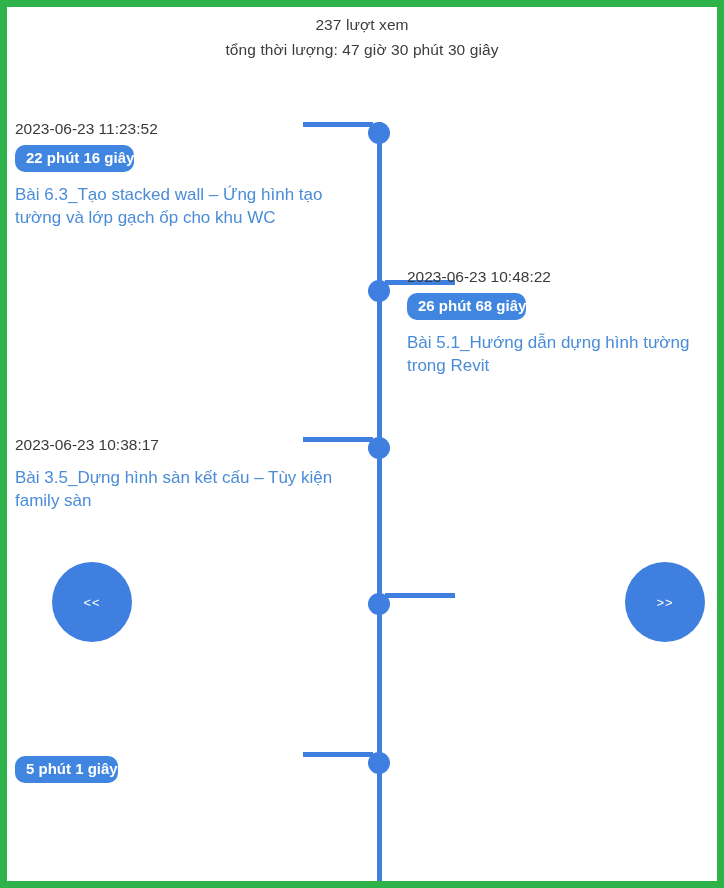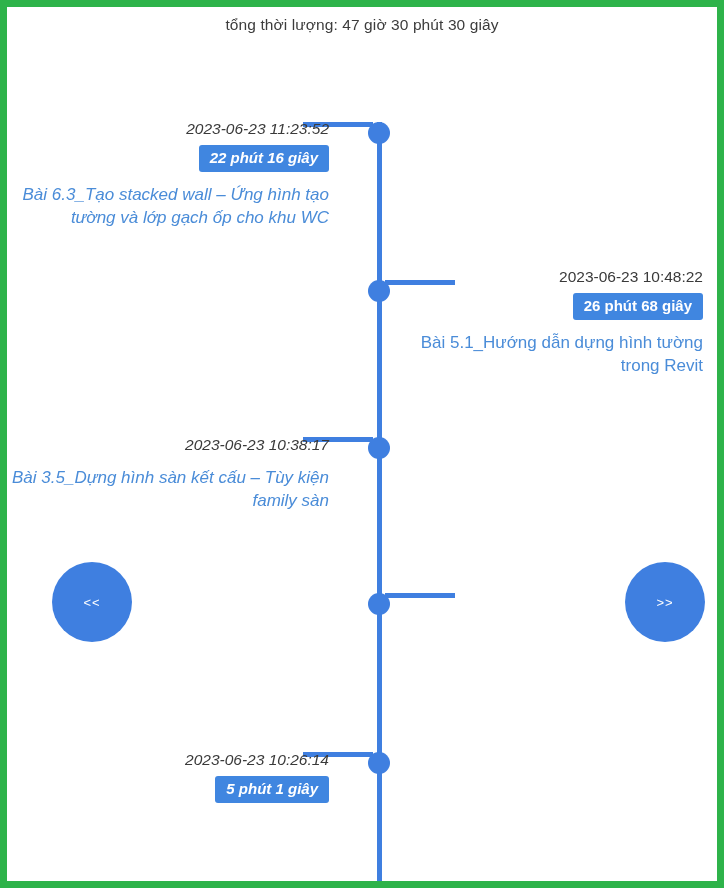--- a/index.html
+++ b/index.html
@@ -63,38 +63,38 @@
     position: absolute;
     height: 5px;
     background: #3f7fe0;
     top: 0;
   }
   .connector.left  { left: -65px; width: 70px; }
   .connector.right { left: 17px;  width: 70px; }
 
   
   .entry { position: absolute; }
-  .entry.side-left  { left: 2px;  width: 320px; text-align: right; font-style: italic; }
-  .entry.side-right { left: 400px; width: 296px; text-align: right; }
+  .entry.side-left  { left: 8px;  width: 320px; text-align: left; }
+  .entry.side-right { left: 400px; width: 296px; text-align: left; }
 
   .entry-date {
     color: #3a3a3a;
     font-size: 15.5px;
     line-height: 20px;
     white-space: nowrap;
   }
   .entry-badge-row { margin-top: 6px; }
   .entry-badge {
     display: inline-block;
     background: #4086e0;
     color: #ffffff;
     font-size: 15px;
     font-weight: bold;
-    padding: 4px 11px 5px 11px;
-    border-radius: 3px;
+    padding: 4px 0 5px 11px;
+    border-radius: 10px;
     line-height: 18px;
     white-space: nowrap;
   }
   .entry-title {
     margin-top: 11px;
     color: #4a8cd8;
     font-size: 17px;
     line-height: 23px;
   }
 
@@ -117,20 +117,21 @@
   .nav-btn.prev { left: 45px; }
   .nav-btn.next { left: 618px; }
 </style>
 </head>
 <body>
 
 <div id="frame">
   <div id="inner">
 
     <div class="header">
+      <div class="header-line">237 lượt xem</div>
       <div class="header-line">tổng thời lượng: 47 giờ 30 phút 30 giây</div>
     </div>
 
     <div class="axis"></div>
 
     <div class="dot" style="top:115px">
       <div class="connector left"></div>
     </div>
     <div class="entry side-left" style="top:112px">
       <div class="entry-date">2023-06-23 11:23:52</div>
@@ -160,21 +161,20 @@
     </div>
 
     <div class="dot" style="top:586px">
       <div class="connector right"></div>
     </div>
 
     <div class="dot" style="top:745px">
       <div class="connector left"></div>
     </div>
     <div class="entry side-left" style="top:743px">
-      <div class="entry-date">2023-06-23 10:26:14</div>
       <div class="entry-badge-row">
         <span class="entry-badge">5 phút 1 giây</span>
       </div>
     </div>
 
     <div class="nav-btn prev">
       <span>&lt;&lt;</span>
     </div>
     <div class="nav-btn next">
       <span>&gt;&gt;</span>

